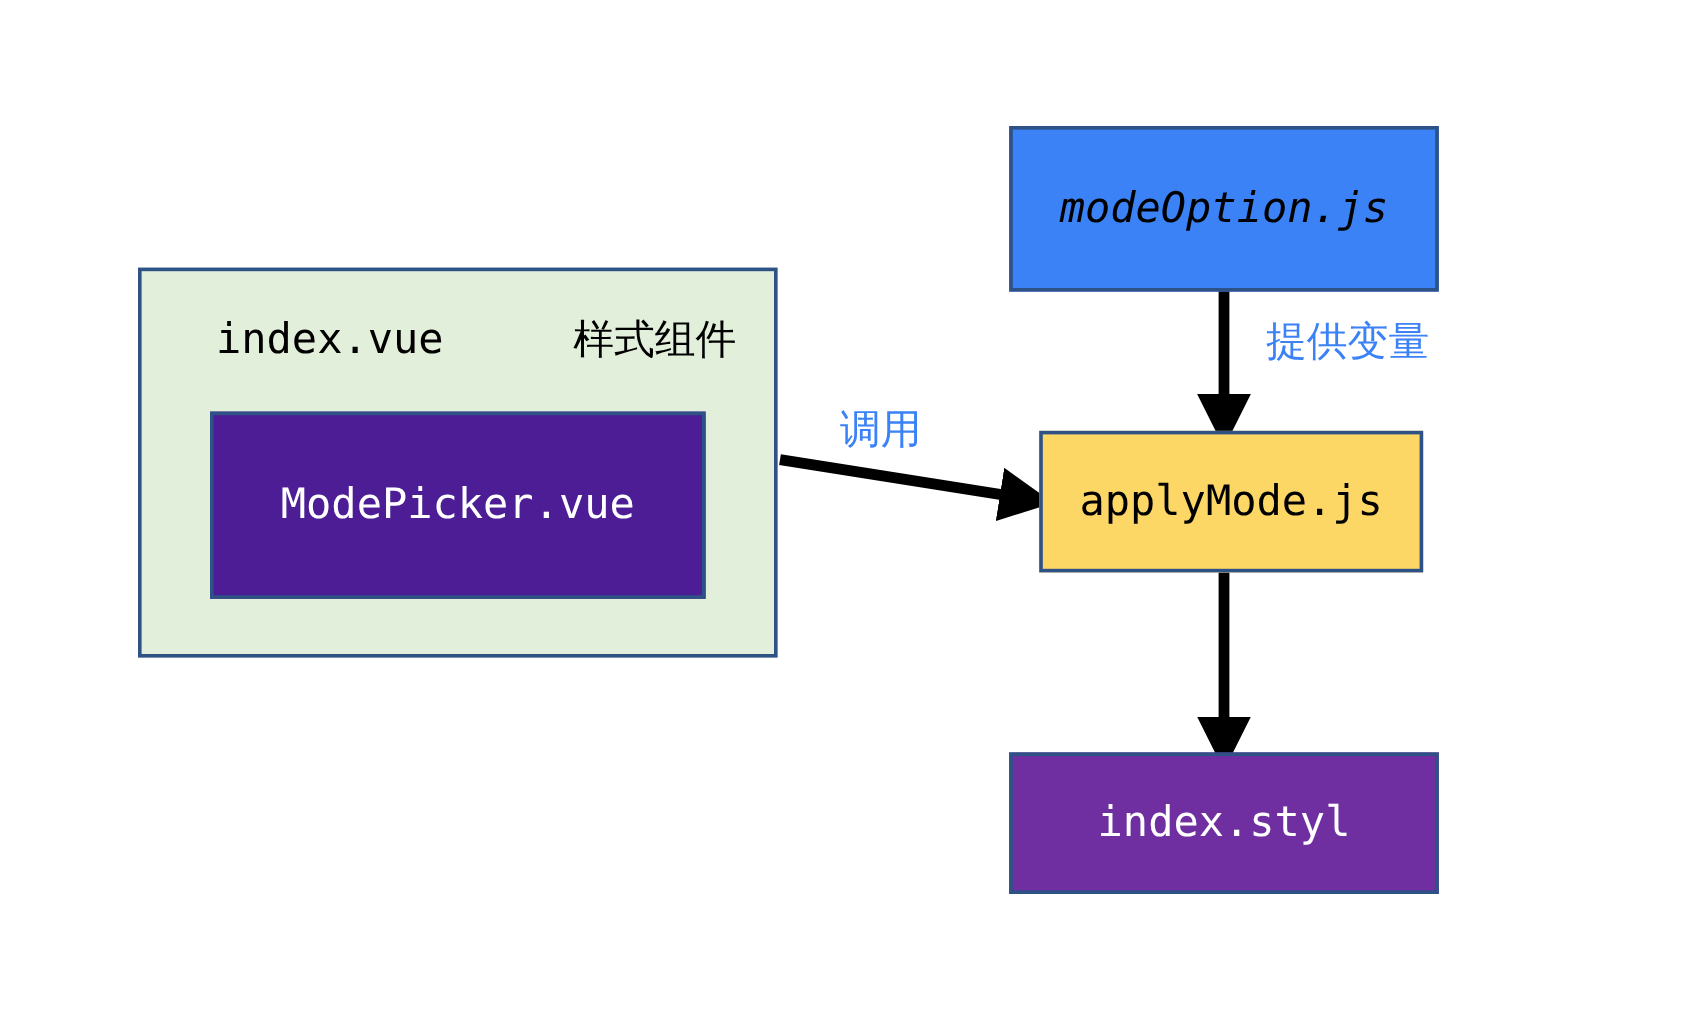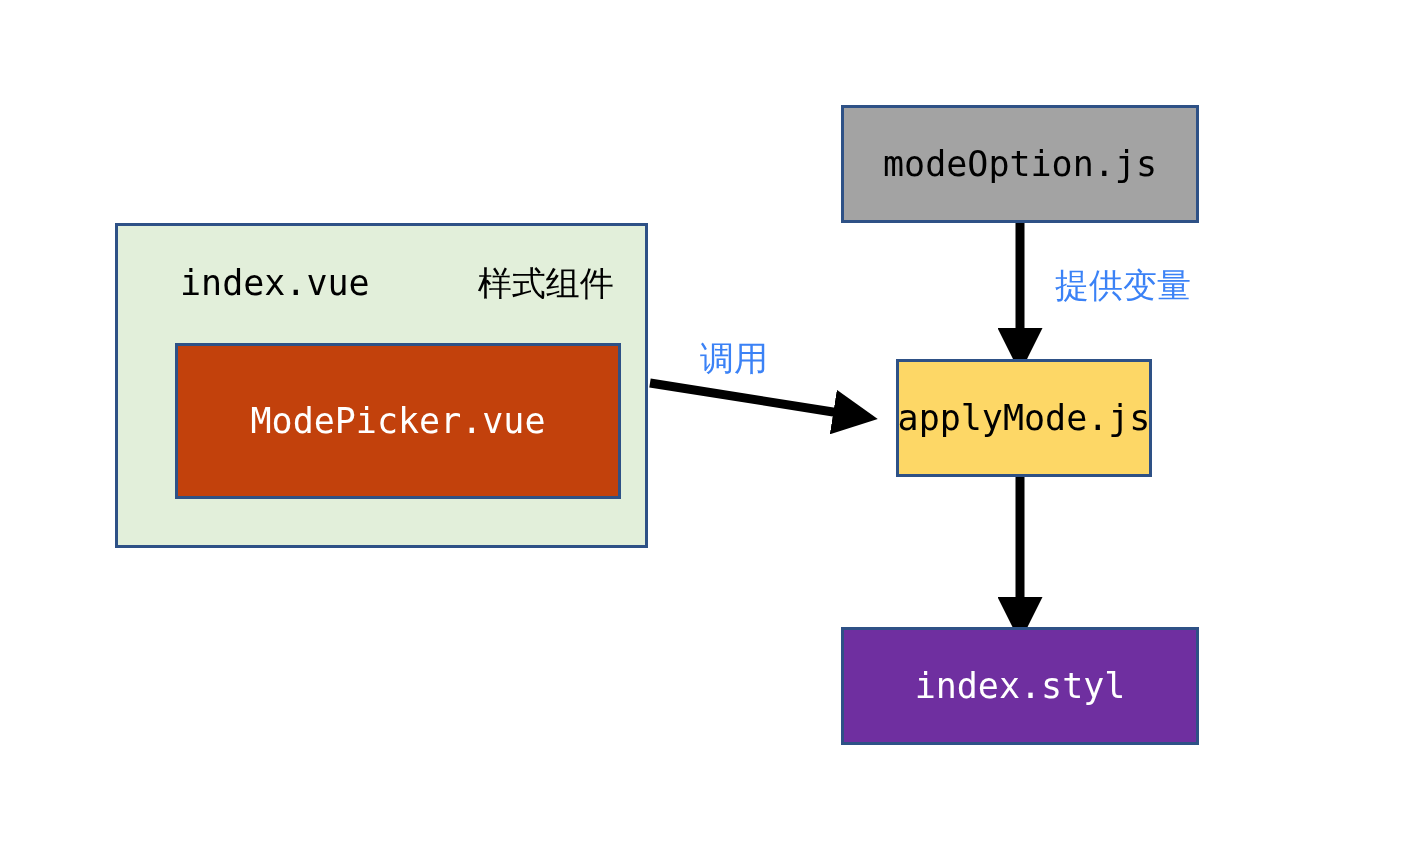--- a/index.html
+++ b/index.html
@@ -65,44 +65,45 @@
     color: #000000;
     white-space: pre;
     line-height: 1;
     margin-left: 38px;
   }
 
   
   #node-modepicker {
     left: 57px;
     top: 117px;
-    width: 446px;
+    width: 413px;
     height: 156px;
-    background: #c2410c;
+    background: #4c1d95;
     color: #ffffff;
     position: absolute;
     text-align: right;
   }
   #node-modepicker .node-label { font-size: 35px; }
 
   
   #node-modeoption {
     left: 841px;
     top: 105px;
     width: 358px;
-    height: 118px;
-    background: #a3a3a3;
+    height: 138px;
+    background: #3b82f6;
     color: #000000;
+    font-style: italic;
   }
   #node-modeoption .node-label { font-size: 35px; }
 
   #node-applymode {
-    left: 896px;
+    left: 866px;
     top: 359px;
-    width: 256px;
+    width: 320px;
     height: 118px;
     background: #fdd766;
     color: #000000;
   }
   #node-applymode .node-label { font-size: 35px; }
 
   
   #node-modestyl {
     left: 841px;
     top: 627px;

